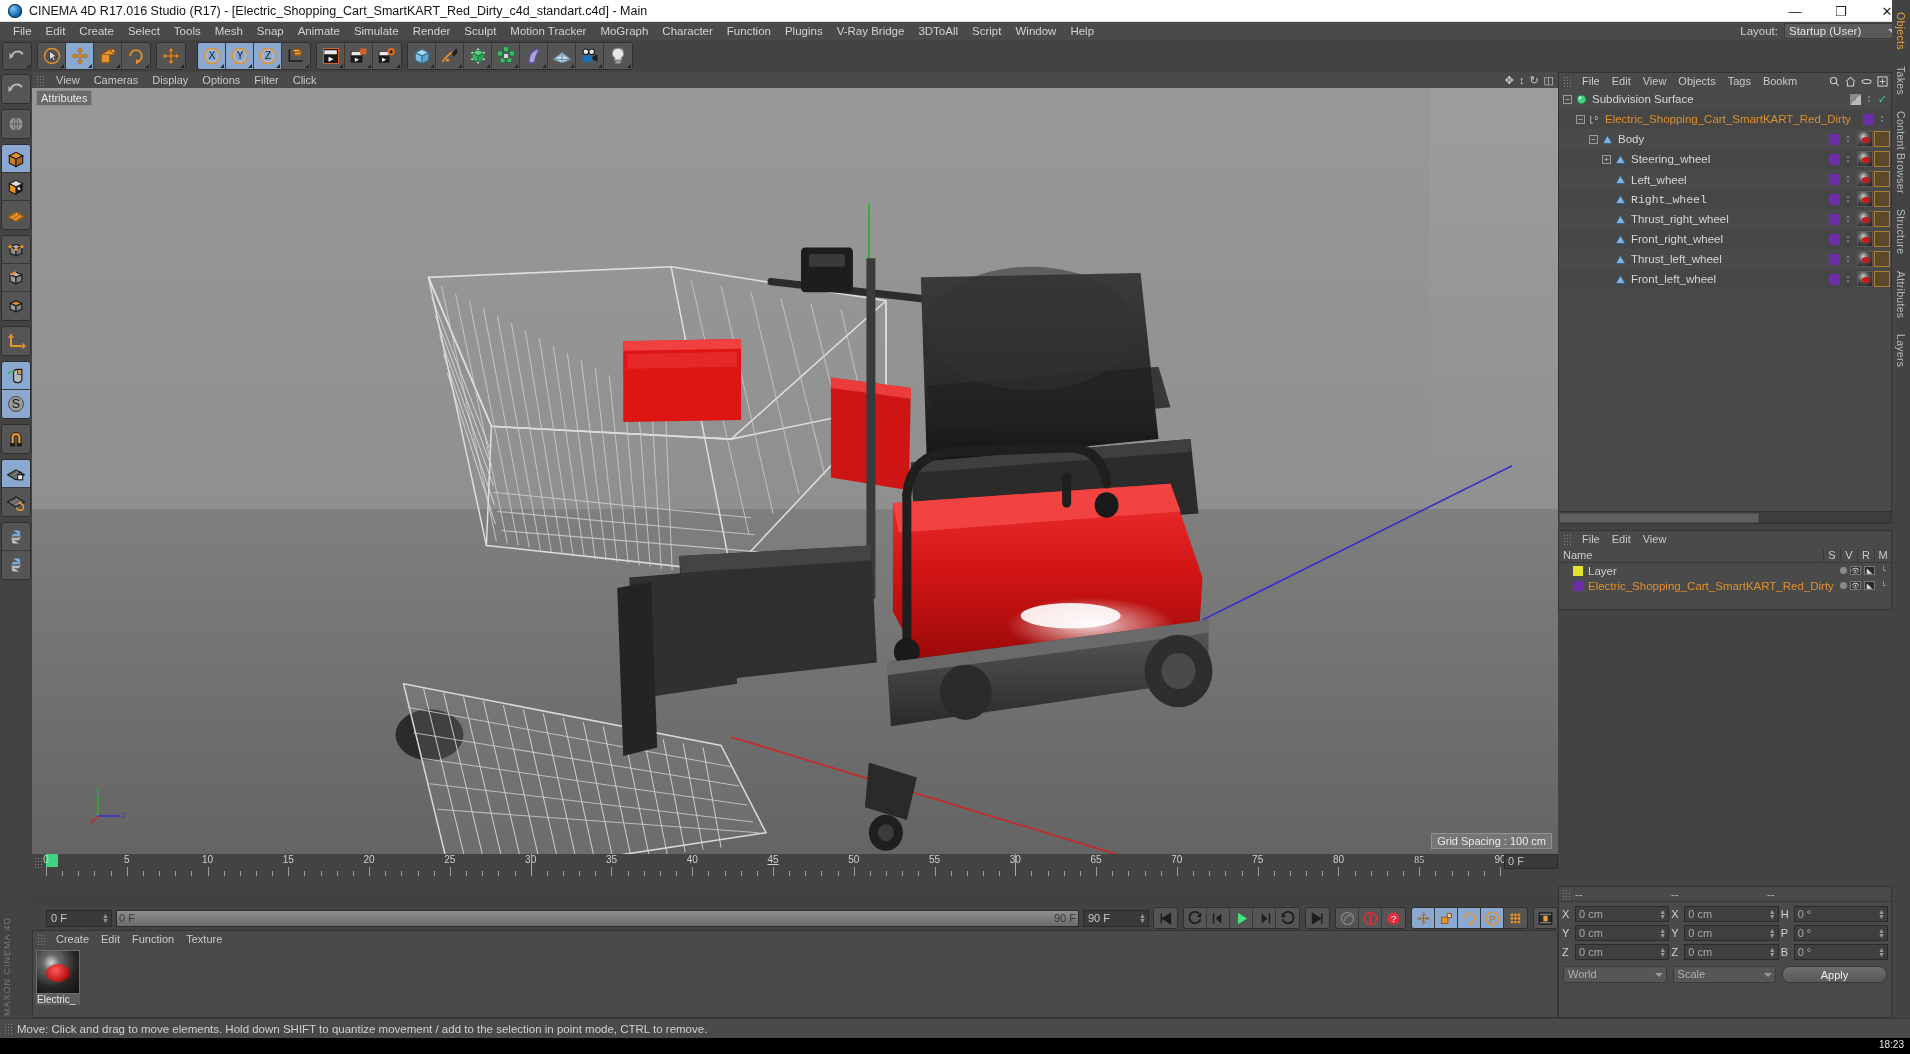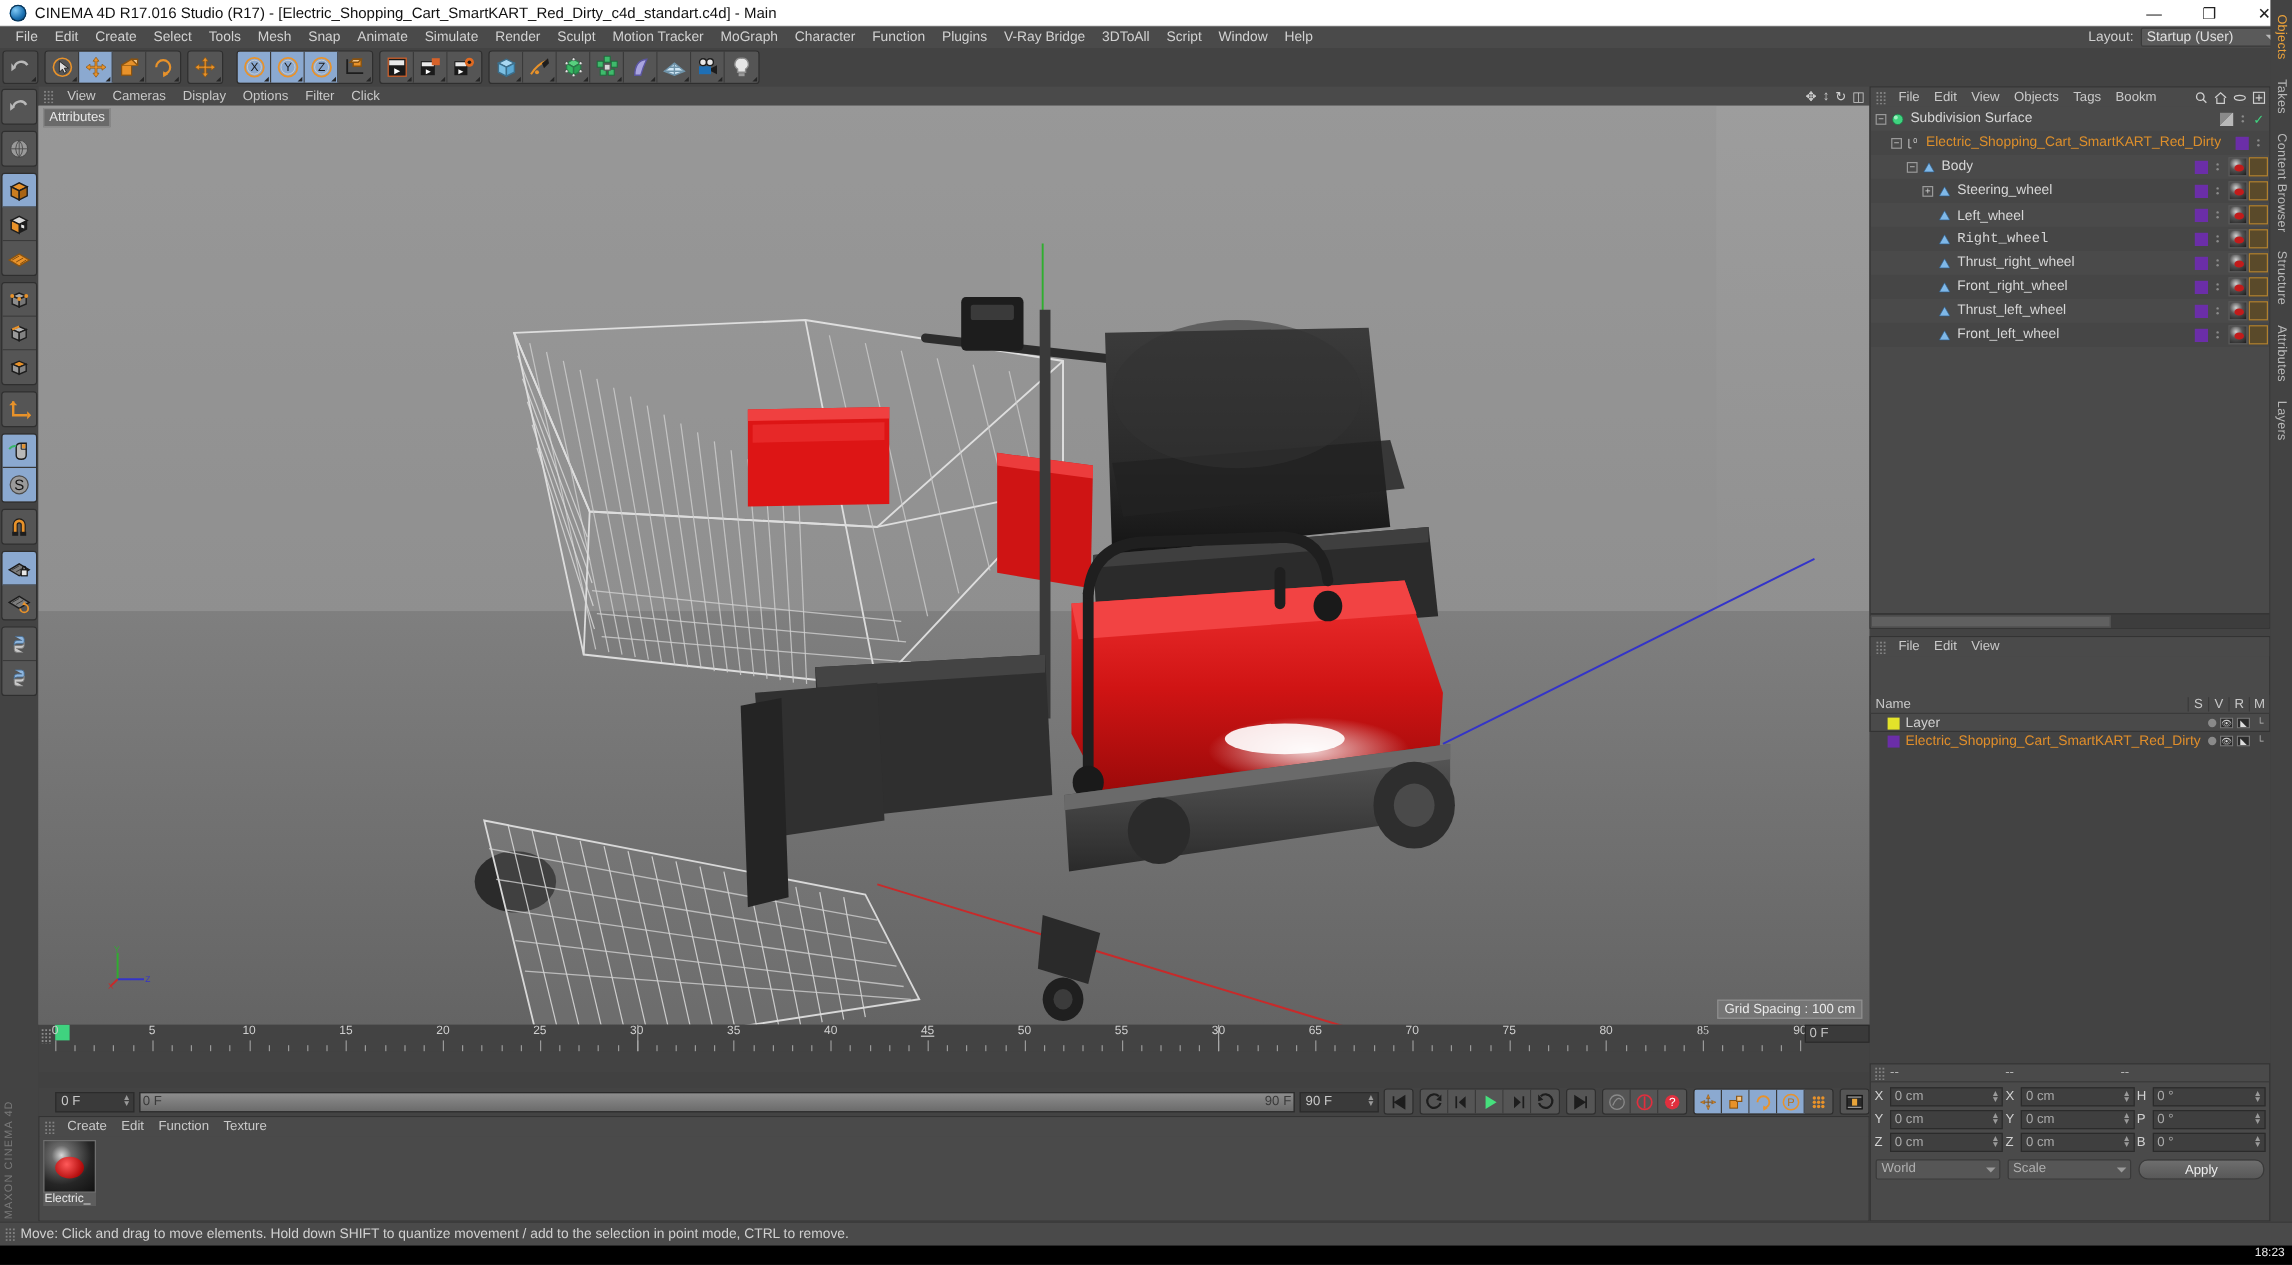--- a/index.html
+++ b/index.html
@@ -93,21 +93,21 @@
   .dots i { width:2px;height:2px;background:#8a8a8a; border-radius:50%;}
   .tagslot { width:16px;height:16px; margin-right:1px; border:1px solid #5a5a5a;}
   .mattag { background:radial-gradient(circle at 38% 32%, #cfcfcf 0%, #555 40%, #1b1b1b 100%); position:relative;}
   .mattag::after{content:"";position:absolute;left:4px;top:5px;width:8px;height:6px;border-radius:50%;background:#c21b1b;}
   .utag { background:#5a4a2a; border:1px solid #b08030;}
   .obj-scroll-h { height:12px; background:#3d3d3d; border-top:1px solid #333; position:relative;}
   .obj-scroll-h .thumb { position:absolute; left:0; top:1px; height:10px; width:200px; background:#606060; border:1px solid #4e4e4e;}
 
   .layermgr { position:absolute; top:458px; left:0; right:0; height:80px; background:#4a4a4a; border:1px solid #333;}
   .lm-colhead { height:16px; background:#4a4a4a; display:flex; align-items:center;
-     font-size:11px; color:#c9c9c9; border-bottom:1px solid #3a3a3a; position:relative;margin-top:32px;}
+     font-size:11px; color:#c9c9c9; border-bottom:1px solid #3a3a3a; position:relative;}
   .lm-colhead .nm { padding-left:4px; flex:1;}
   .lm-colhead .cc { width:17px; text-align:center; border-left:1px solid #3a3a3a;}
   .lrow { height:15px; display:flex; align-items:center; font-size:11.5px; position:relative;}
   .lswatch { width:10px;height:10px;margin-left:14px;margin-right:5px; flex:none;}
   .lcols { position:absolute; right:2px; top:0; height:15px; display:flex; align-items:center; gap:3px;}
   .ldot { width:7px;height:7px;border-radius:50%;background:#8a8a8a;}
   .lmini { width:11px;height:9px;background:#2b2b2b;border:1px solid #777; display:flex;align-items:center;justify-content:center;}
 
   .attrstrip { position:absolute; right:0; top:0; width:18px; bottom:36px; background:#434343;
       display:flex; flex-direction:column; align-items:center; padding-top:4px; }

